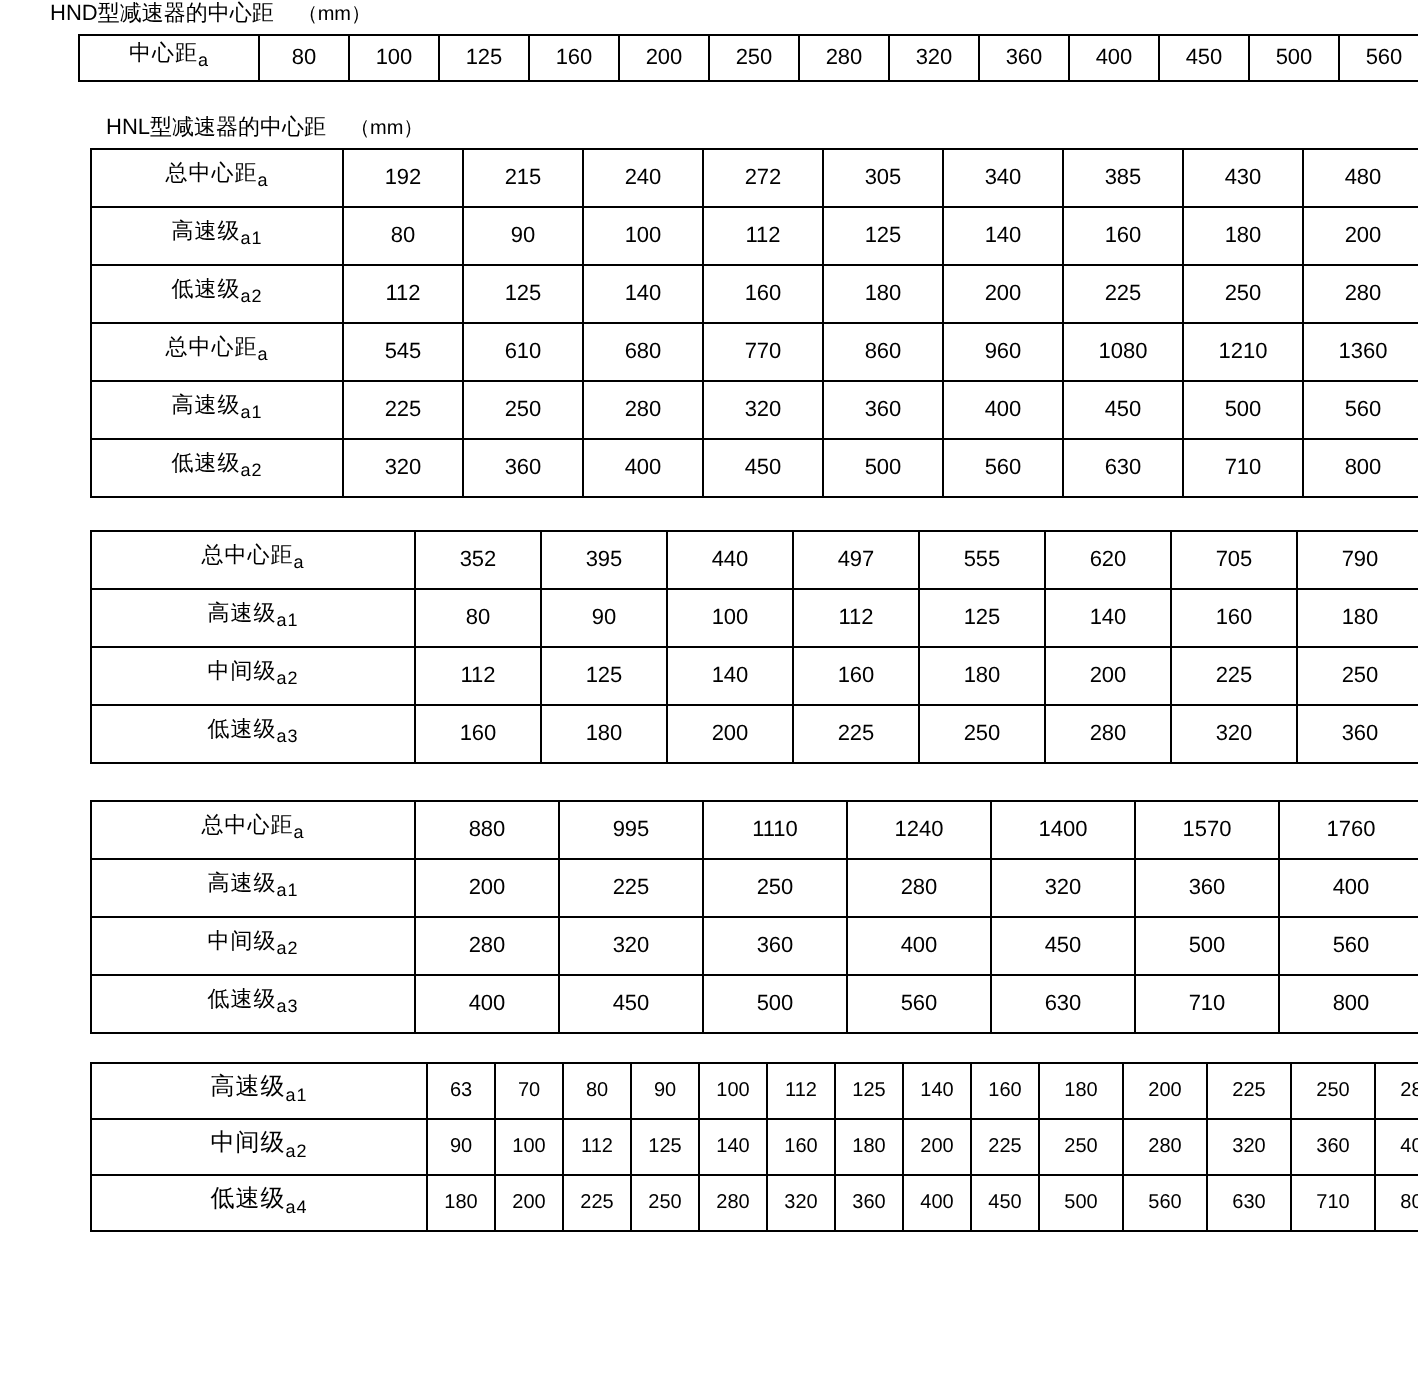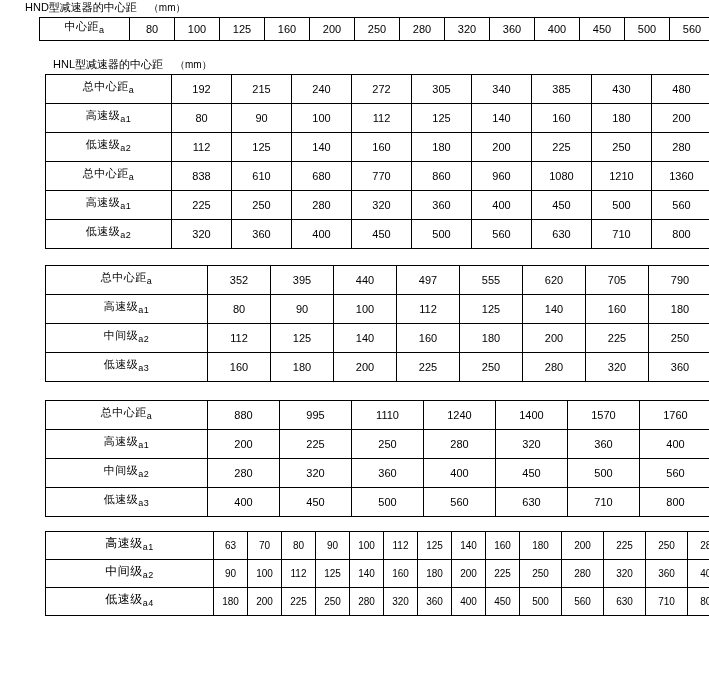--- a/index.html
+++ b/index.html
@@ -173,21 +173,21 @@
       <td>140</td>
       <td>160</td>
       <td>180</td>
       <td>200</td>
       <td>225</td>
       <td>250</td>
       <td>280</td>
     </tr>
     <tr>
       <td class="rowlab"><span>总中心距</span><span class="sub">a</span></td>
-      <td>838</td>
+      <td>545</td>
       <td>610</td>
       <td>680</td>
       <td>770</td>
       <td>860</td>
       <td>960</td>
       <td>1080</td>
       <td>1210</td>
       <td>1360</td>
     </tr>
     <tr>

